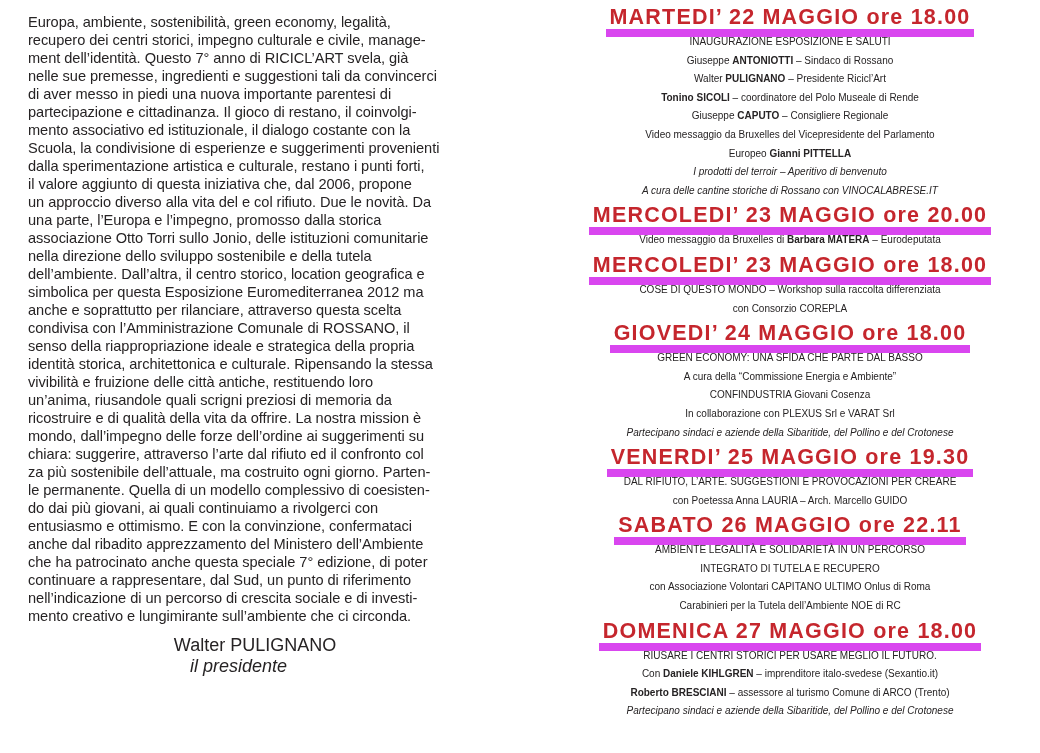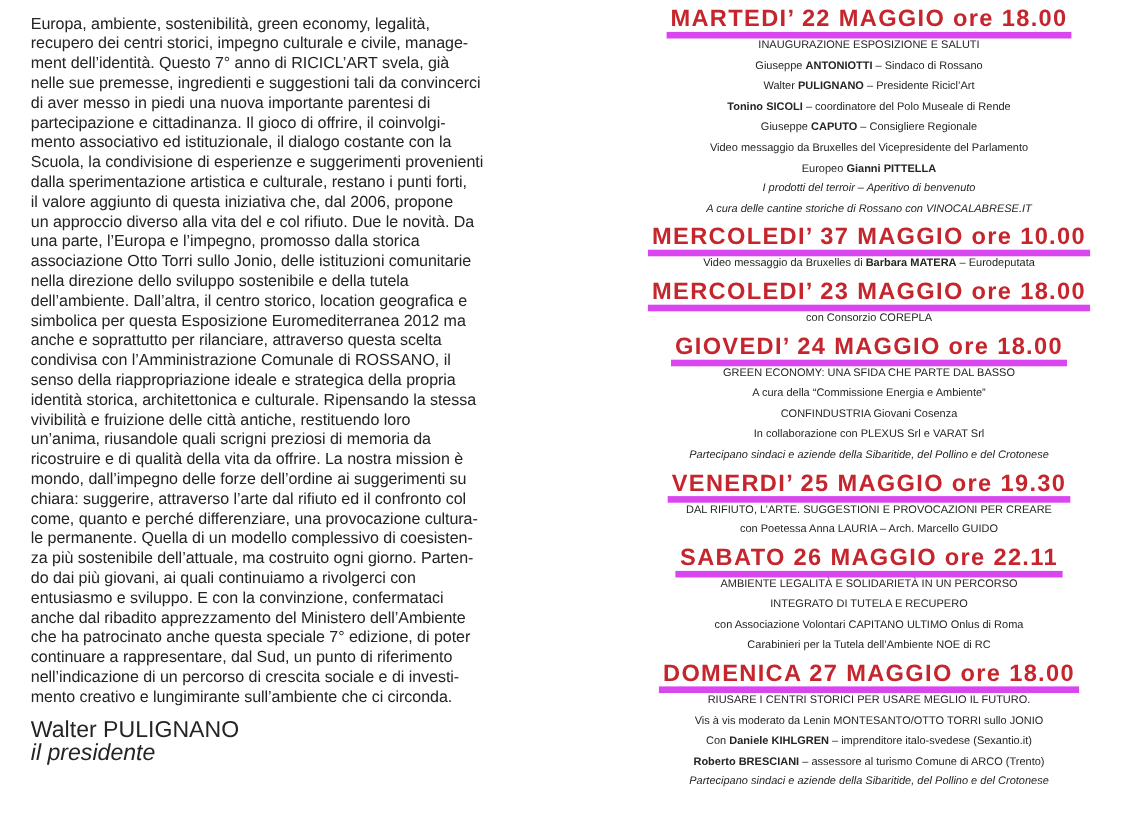--- a/index.html
+++ b/index.html
@@ -27,23 +27,23 @@
     width: 492px;
   }
   .para-line {
     font-size: 14.6px;
     line-height: 18px;
     white-space: nowrap;
     letter-spacing: -0.05px;
   }
   .signature-block {
     margin-top: 10px;
-    text-align: left;
+    text-align: center;
     padding-right: 38px;
-    font-size: 21px;
+    font-size: 18px;
     line-height: 21px;
   }
   .sig-role {
     font-style: italic;
     margin-right: 33px;
   }
   .right-col {
     position: absolute;
     left: 544px;
     top: 6px;
@@ -57,21 +57,21 @@
     height: 27px;
     line-height: 25px;
   }
   .event-date-header {
     display: inline-block;
     color: #c5262d;
     font-weight: bold;
     font-size: 21.5px;
     line-height: 22px;
     letter-spacing: 1.2px;
-    border-bottom: 6px solid #d946ef;
+    border-bottom: 8px solid #d946ef;
     padding: 0 4px 1px 4px;
     white-space: nowrap;
   }
   .event-line {
     font-size: 10px;
     line-height: 18.6px;
     white-space: nowrap;
   }
   .seg-r { font-weight: normal; font-style: normal; }
   .seg-b { font-weight: bold; font-style: normal; }
@@ -82,45 +82,44 @@
 
 <div class="page">
 
   <div class="left-col">
     <div id="paragraph">
         <div class="para-line">Europa, ambiente, sostenibilità, green economy, legalità,</div>
         <div class="para-line">recupero dei centri storici, impegno culturale e civile, manage-</div>
         <div class="para-line">ment dell’identità. Questo 7° anno di RICICL’ART svela, già</div>
         <div class="para-line">nelle sue premesse, ingredienti e suggestioni tali da convincerci</div>
         <div class="para-line">di aver messo in piedi una nuova importante parentesi di</div>
-        <div class="para-line">partecipazione e cittadinanza. Il gioco di offrire, il coinvolgi-</div>
+        <div class="para-line">partecipazione e cittadinanza. Il gioco di restano, il coinvolgi-</div>
         <div class="para-line">mento associativo ed istituzionale, il dialogo costante con la</div>
         <div class="para-line">Scuola, la condivisione di esperienze e suggerimenti provenienti</div>
         <div class="para-line">dalla sperimentazione artistica e culturale, restano i punti forti,</div>
         <div class="para-line">il valore aggiunto di questa iniziativa che, dal 2006, propone</div>
         <div class="para-line">un approccio diverso alla vita del e col rifiuto. Due le novità. Da</div>
         <div class="para-line">una parte, l’Europa e l’impegno, promosso dalla storica</div>
         <div class="para-line">associazione Otto Torri sullo Jonio, delle istituzioni comunitarie</div>
         <div class="para-line">nella direzione dello sviluppo sostenibile e della tutela</div>
         <div class="para-line">dell’ambiente. Dall’altra, il centro storico, location geografica e</div>
         <div class="para-line">simbolica per questa Esposizione Euromediterranea 2012 ma</div>
         <div class="para-line">anche e soprattutto per rilanciare, attraverso questa scelta</div>
         <div class="para-line">condivisa con l’Amministrazione Comunale di ROSSANO, il</div>
         <div class="para-line">senso della riappropriazione ideale e strategica della propria</div>
         <div class="para-line">identità storica, architettonica e culturale. Ripensando la stessa</div>
         <div class="para-line">vivibilità e fruizione delle città antiche, restituendo loro</div>
         <div class="para-line">un’anima, riusandole quali scrigni preziosi di memoria da</div>
         <div class="para-line">ricostruire e di qualità della vita da offrire. La nostra mission è</div>
         <div class="para-line">mondo, dall’impegno delle forze dell’ordine ai suggerimenti su</div>
         <div class="para-line">chiara: suggerire, attraverso l’arte dal rifiuto ed il confronto col</div>
-        <div class="para-line">come, quanto e perché differenziare, una provocazione cultura-</div>
+        <div class="para-line">za più sostenibile dell’attuale, ma costruito ogni giorno. Parten-</div>
         <div class="para-line">le permanente. Quella di un modello complessivo di coesisten-</div>
-        <div class="para-line">za più sostenibile dell’attuale, ma costruito ogni giorno. Parten-</div>
         <div class="para-line">do dai più giovani, ai quali continuiamo a rivolgerci con</div>
-        <div class="para-line">entusiasmo e sviluppo. E con la convinzione, confermataci</div>
+        <div class="para-line">entusiasmo e ottimismo. E con la convinzione, confermataci</div>
         <div class="para-line">anche dal ribadito apprezzamento del Ministero dell’Ambiente</div>
         <div class="para-line">che ha patrocinato anche questa speciale 7° edizione, di poter</div>
         <div class="para-line">continuare a rappresentare, dal Sud, un punto di riferimento</div>
         <div class="para-line">nell’indicazione di un percorso di crescita sociale e di investi-</div>
         <div class="para-line">mento creativo e lungimirante sull’ambiente che ci circonda.</div>
       </div>
     <div class="signature-block">
       <div class="sig-name">Walter PULIGNANO</div>
       <div class="sig-role">il presidente</div>
     </div>
@@ -134,25 +133,26 @@
           <div class="event-line"><span class="seg-r">Giuseppe </span><span class="seg-b">ANTONIOTTI</span><span class="seg-r"> – Sindaco di Rossano</span></div>
           <div class="event-line"><span class="seg-r">Walter </span><span class="seg-b">PULIGNANO</span><span class="seg-r"> – Presidente Ricicl’Art</span></div>
           <div class="event-line"><span class="seg-b">Tonino SICOLI</span><span class="seg-r"> – coordinatore del Polo Museale di Rende</span></div>
           <div class="event-line"><span class="seg-r">Giuseppe </span><span class="seg-b">CAPUTO</span><span class="seg-r"> – Consigliere Regionale</span></div>
           <div class="event-line"><span class="seg-r">Video messaggio da Bruxelles del Vicepresidente del Parlamento</span></div>
           <div class="event-line"><span class="seg-r">Europeo </span><span class="seg-b">Gianni PITTELLA</span></div>
           <div class="event-line"><span class="seg-i">I prodotti del terroir – Aperitivo di benvenuto</span></div>
           <div class="event-line"><span class="seg-i">A cura delle cantine storiche di Rossano con VINOCALABRESE.IT</span></div>
         </div>
         <div class="event-block">
-          <div class="event-header-row"><span class="event-date-header">MERCOLEDI’ 37 MAGGIO ore 10.00</span></div>
+          <div class="event-header-row"><span class="event-date-header">MERCOLEDI’ 23 MAGGIO ore 20.00</span></div>
           <div class="event-line"><span class="seg-r">Video messaggio da Bruxelles di </span><span class="seg-b">Barbara MATERA</span><span class="seg-r"> – Eurodeputata</span></div>
         </div>
         <div class="event-block">
           <div class="event-header-row"><span class="event-date-header">MERCOLEDI’ 23 MAGGIO ore 18.00</span></div>
+          <div class="event-line"><span class="seg-r">COSE DI QUESTO MONDO – Workshop sulla raccolta differenziata</span></div>
           <div class="event-line"><span class="seg-r">con Consorzio COREPLA</span></div>
         </div>
         <div class="event-block">
           <div class="event-header-row"><span class="event-date-header">GIOVEDI’ 24 MAGGIO ore 18.00</span></div>
           <div class="event-line"><span class="seg-r">GREEN ECONOMY: UNA SFIDA CHE PARTE DAL BASSO</span></div>
           <div class="event-line"><span class="seg-r">A cura della “Commissione Energia e Ambiente”</span></div>
           <div class="event-line"><span class="seg-r">CONFINDUSTRIA Giovani Cosenza</span></div>
           <div class="event-line"><span class="seg-r">In collaborazione con PLEXUS Srl e VARAT Srl</span></div>
           <div class="event-line"><span class="seg-i">Partecipano sindaci e aziende della Sibaritide, del Pollino e del Crotonese</span></div>
         </div>
@@ -164,21 +164,20 @@
         <div class="event-block">
           <div class="event-header-row"><span class="event-date-header">SABATO 26 MAGGIO ore 22.11</span></div>
           <div class="event-line"><span class="seg-r">AMBIENTE LEGALITÀ E SOLIDARIETÀ IN UN PERCORSO</span></div>
           <div class="event-line"><span class="seg-r">INTEGRATO DI TUTELA E RECUPERO</span></div>
           <div class="event-line"><span class="seg-r">con Associazione Volontari CAPITANO ULTIMO Onlus di Roma</span></div>
           <div class="event-line"><span class="seg-r">Carabinieri per la Tutela dell’Ambiente NOE di RC</span></div>
         </div>
         <div class="event-block">
           <div class="event-header-row"><span class="event-date-header">DOMENICA 27 MAGGIO ore 18.00</span></div>
           <div class="event-line"><span class="seg-r">RIUSARE I CENTRI STORICI PER USARE MEGLIO IL FUTURO.</span></div>
-          <div class="event-line"><span class="seg-r">Vis à vis moderato da Lenin MONTESANTO/OTTO TORRI sullo JONIO</span></div>
           <div class="event-line"><span class="seg-r">Con </span><span class="seg-b">Daniele KIHLGREN</span><span class="seg-r"> – imprenditore italo-svedese (Sexantio.it)</span></div>
           <div class="event-line"><span class="seg-b">Roberto BRESCIANI</span><span class="seg-r"> – assessore al turismo Comune di ARCO (Trento)</span></div>
           <div class="event-line"><span class="seg-i">Partecipano sindaci e aziende della Sibaritide, del Pollino e del Crotonese</span></div>
         </div>
       </div>
   </div>
 
 </div>
 
 </body></html>

